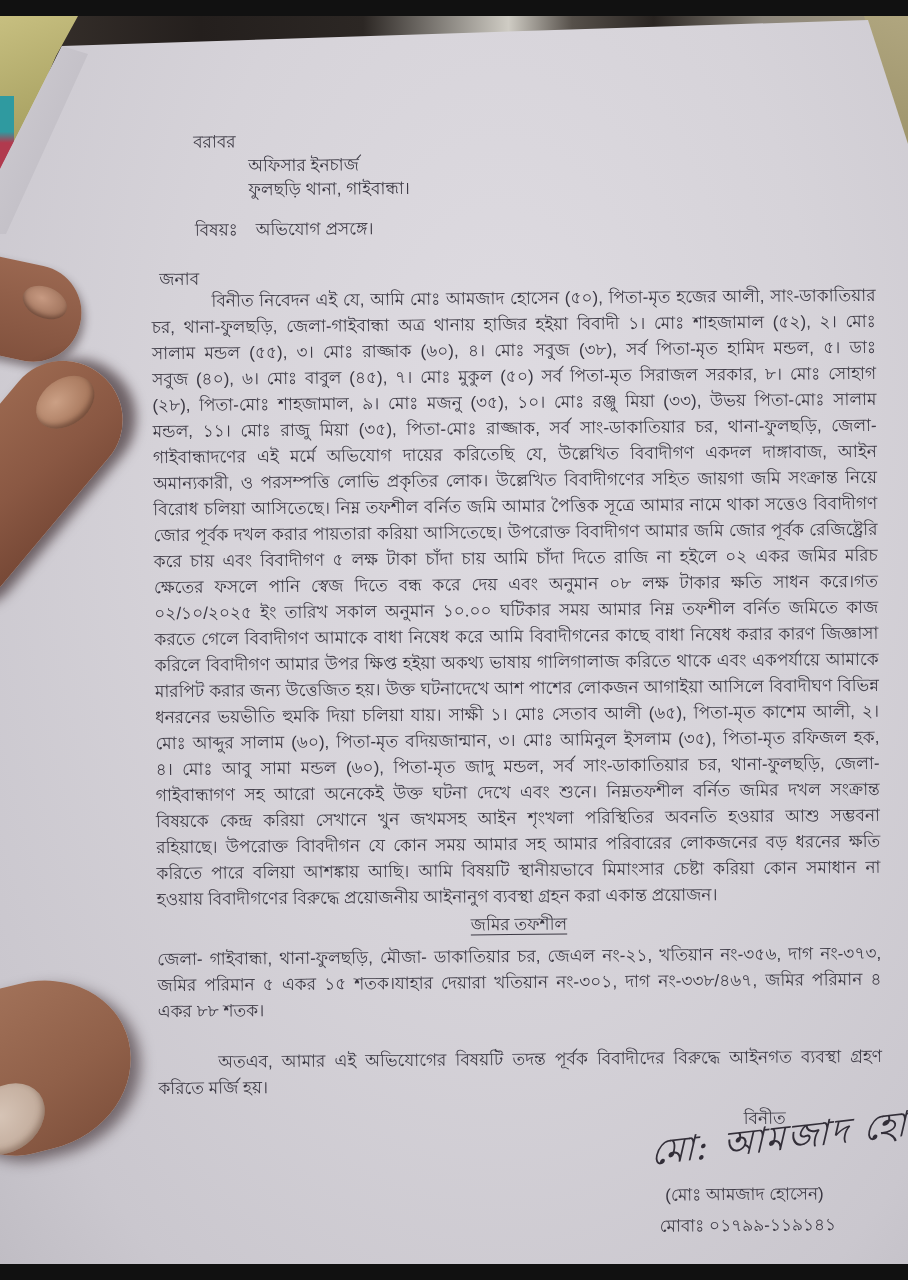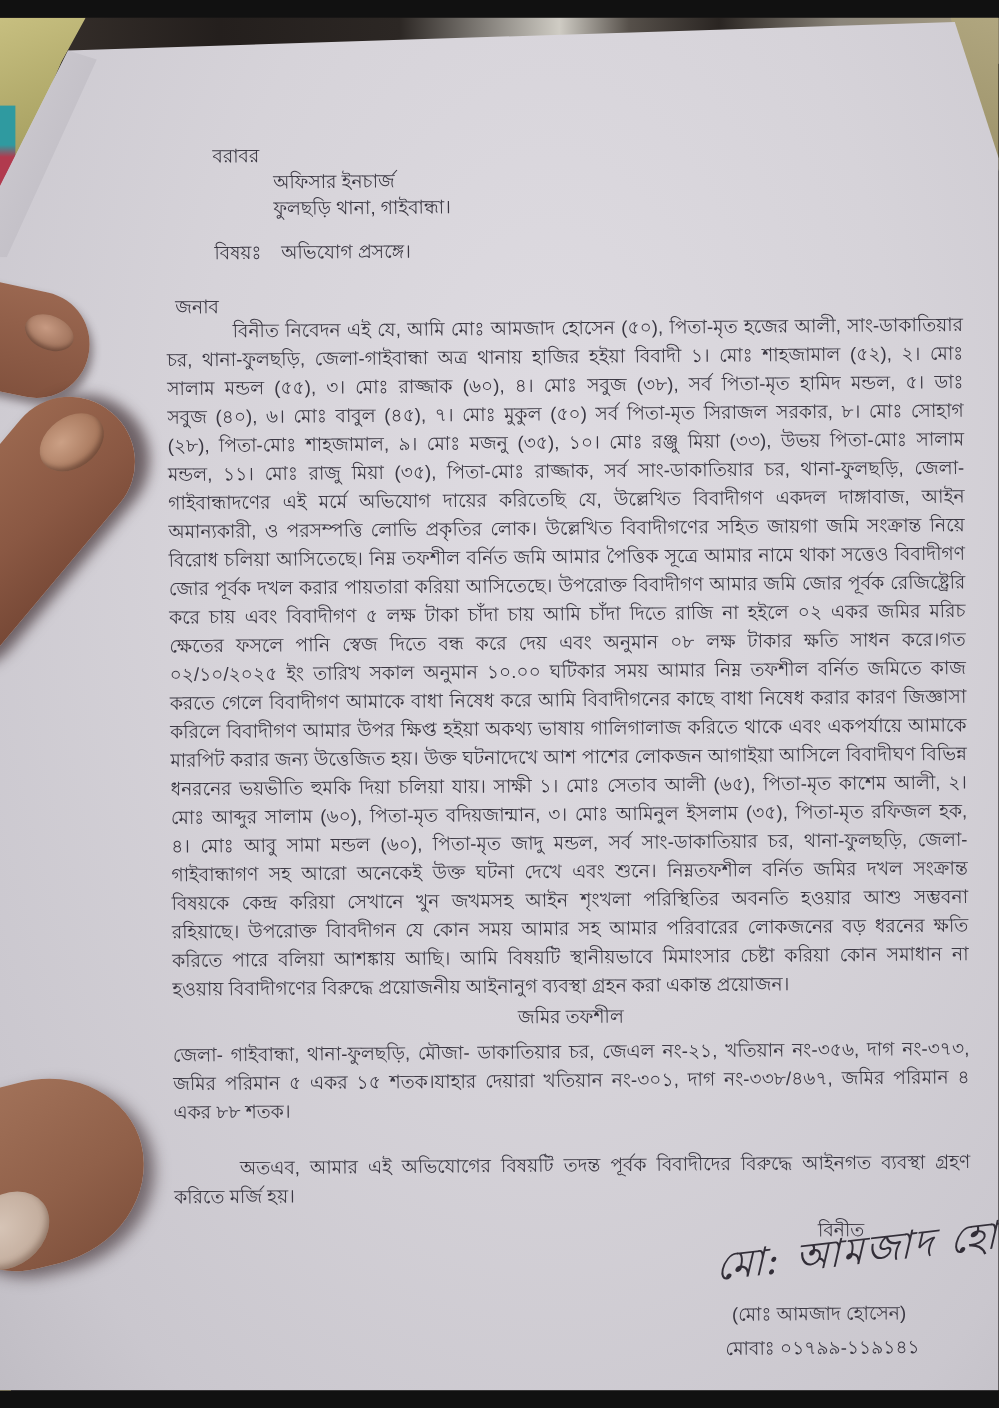--- a/index.html
+++ b/index.html
@@ -36,21 +36,21 @@
   .to-label{margin-left:43px;}
   .recip{margin-left:98px;}
   .subject{margin-top:16px;margin-left:44px;}
   .subject .gap{display:inline-block;width:18px;}
   .salutation{margin-top:26px;margin-left:8px;line-height:22px;}
   .body-block{margin-top:-2px;}
   .jline{text-align:justify;text-align-last:justify;height:26px;}
   .jline.first{padding-left:60px;}
   .jline.last{text-align-last:left;}
   .sched-head{margin-top:2px;text-align:center;}
-  .sched-head span{text-underline-offset:4px;}
+  .sched-head span{text-decoration:underline;text-underline-offset:4px;}
   .sched-block{margin-top:6px;}
   .close-block{margin-top:24px;line-height:27px;}
   .valediction{margin-top:10px;margin-left:585px;}
   .sig-hand{margin-top:-2px;margin-left:492px;width:420px;
     font-family:"DejaVu Serif","Liberation Serif",serif;font-style:italic;
     font-size:35px;line-height:44px;letter-spacing:2px;color:#322e38;
     transform:rotate(-6deg) skewX(-6deg);transform-origin:0 50%;}
   .sig-name{margin-top:8px;margin-left:506px;}
   .sig-mobile{margin-top:5px;margin-left:500px;}
   

